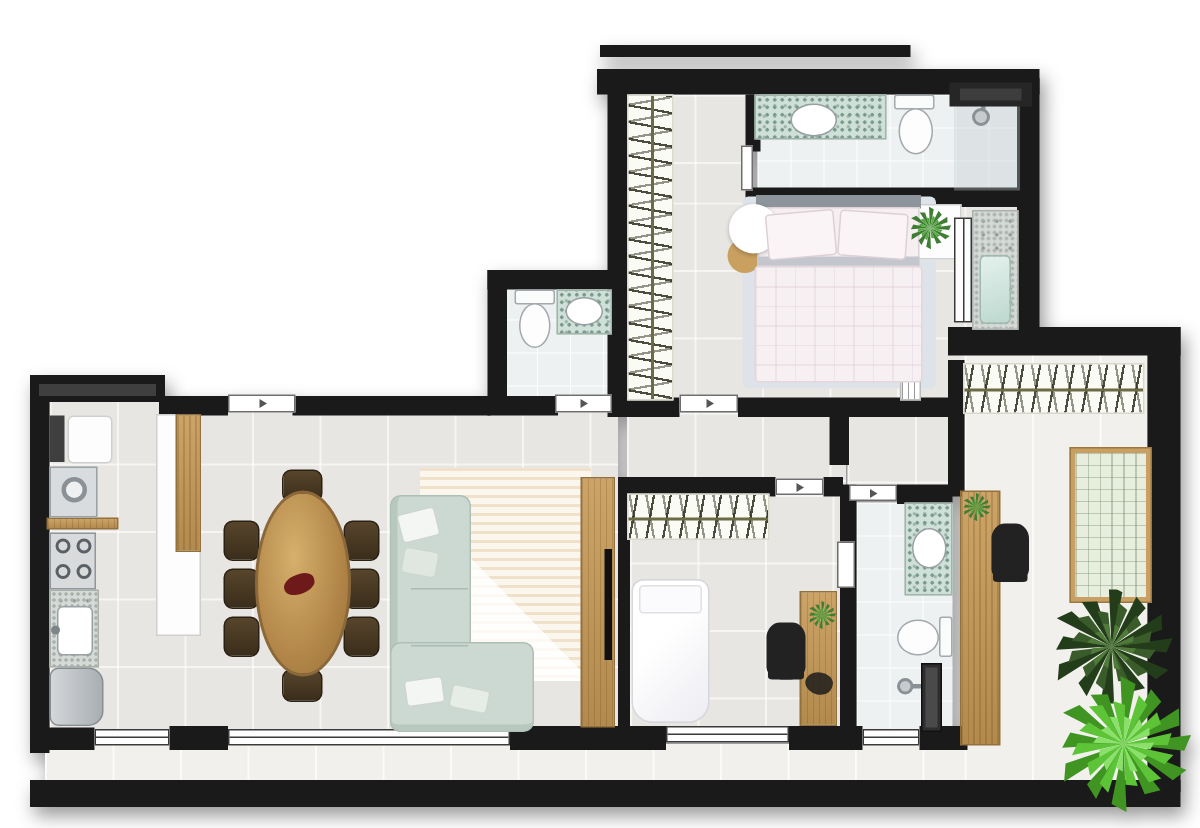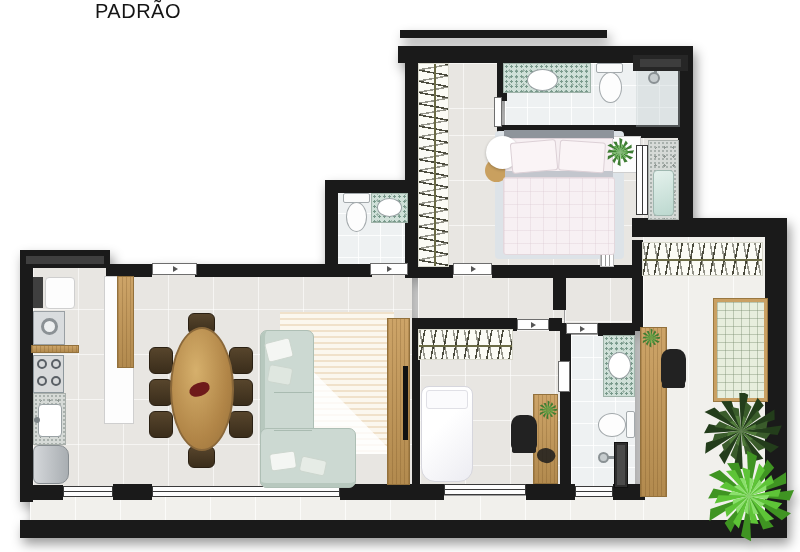--- a/index.html
+++ b/index.html
@@ -66,21 +66,20 @@
   .splat{background:#1c1c1c;border-radius:60% 40% 55% 45%;transform:rotate(25deg);z-index:8;opacity:.85;}
   .louver{background:#fff;border:1px solid #bbb;z-index:6;
     background-image:repeating-linear-gradient(to right,#999 0 1px,transparent 1px 4px);}
   .plant{position:absolute;z-index:9;}
   .dchair{background:linear-gradient(#57452c,#3a2d1b);border:1px solid #2a2013;border-radius:6px;z-index:6;}
 </style>
 </head>
 <body>
 
 <div id="stage">
-  <div id="plan-title">PADRÃO</div>
 
   <svg width="0" height="0" style="position:absolute">
     <defs>
       <g id="burst">
         <path d="M0 0 L30 -4 L27 3 Z"></path>
           <path d="M0 0 L30 -4 L27 3 Z" transform="rotate(30)"></path>
         <path d="M0 0 L26 -4 L24 3 Z" transform="rotate(60)"></path>
           <path d="M0 0 L30 -4 L27 3 Z" transform="rotate(95)"></path>
         <path d="M0 0 L27 -4 L24 3 Z" transform="rotate(125)"></path>
           <path d="M0 0 L31 -4 L27 3 Z" transform="rotate(155)"></path>

